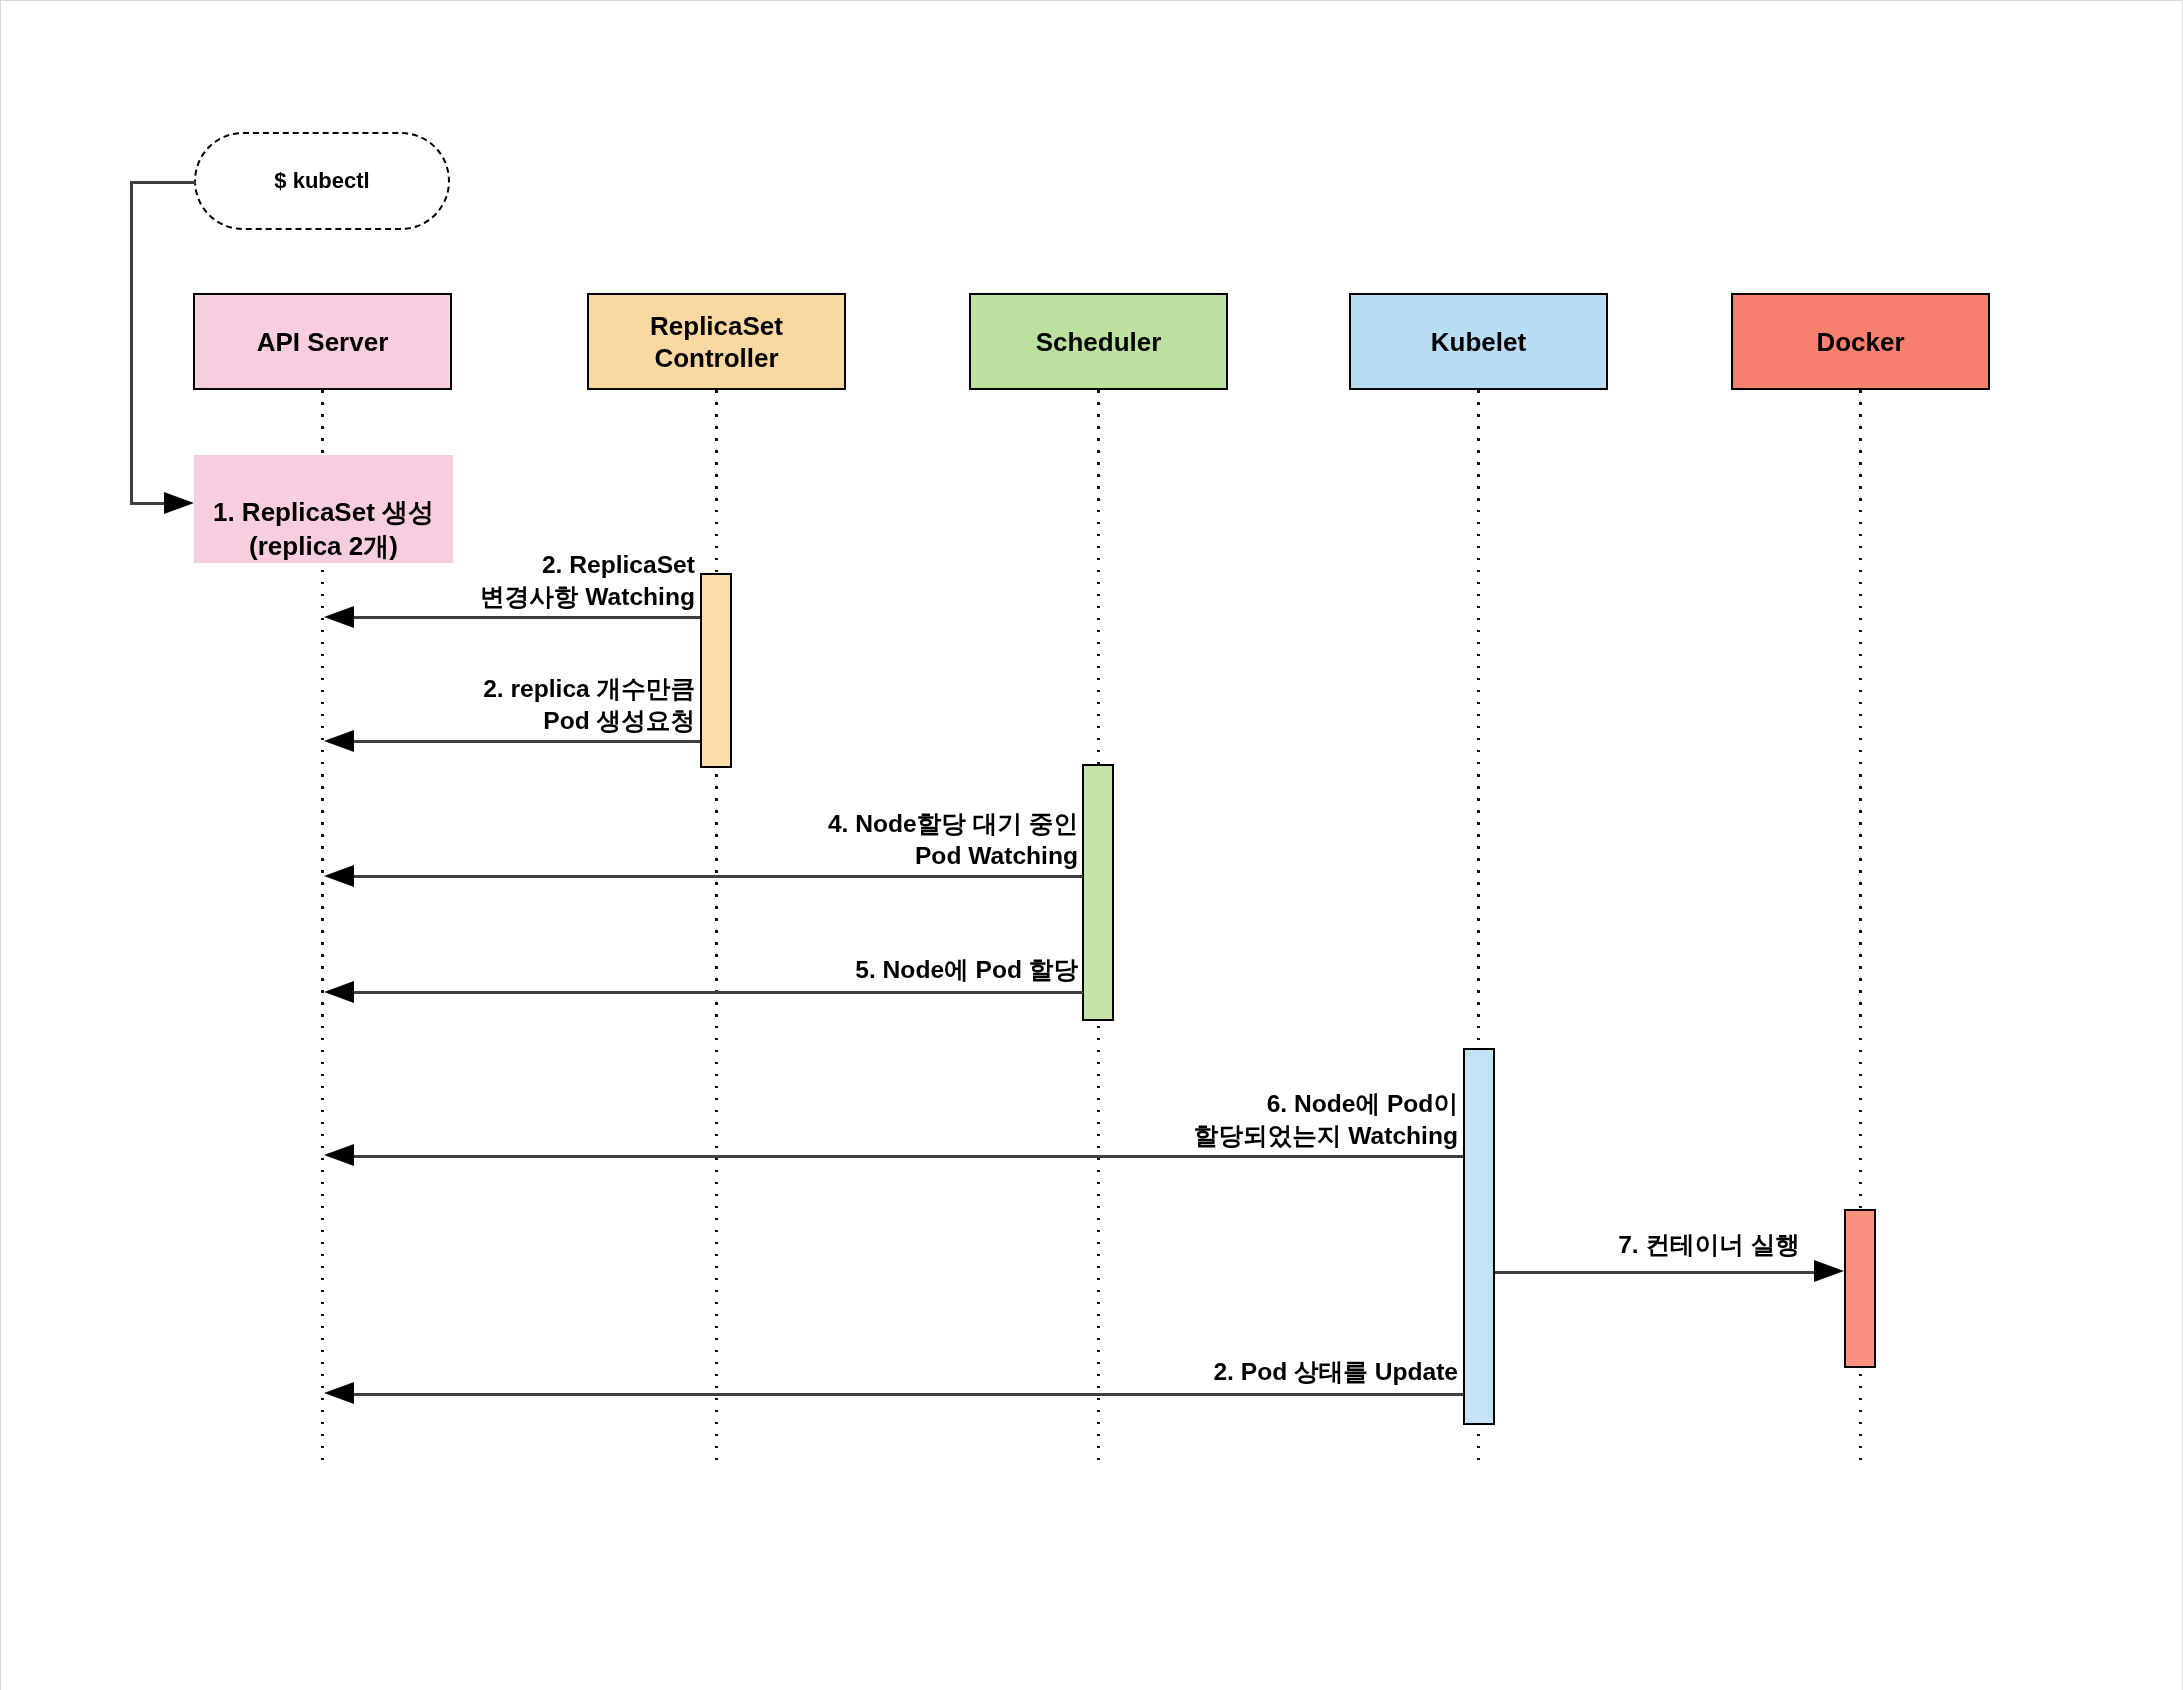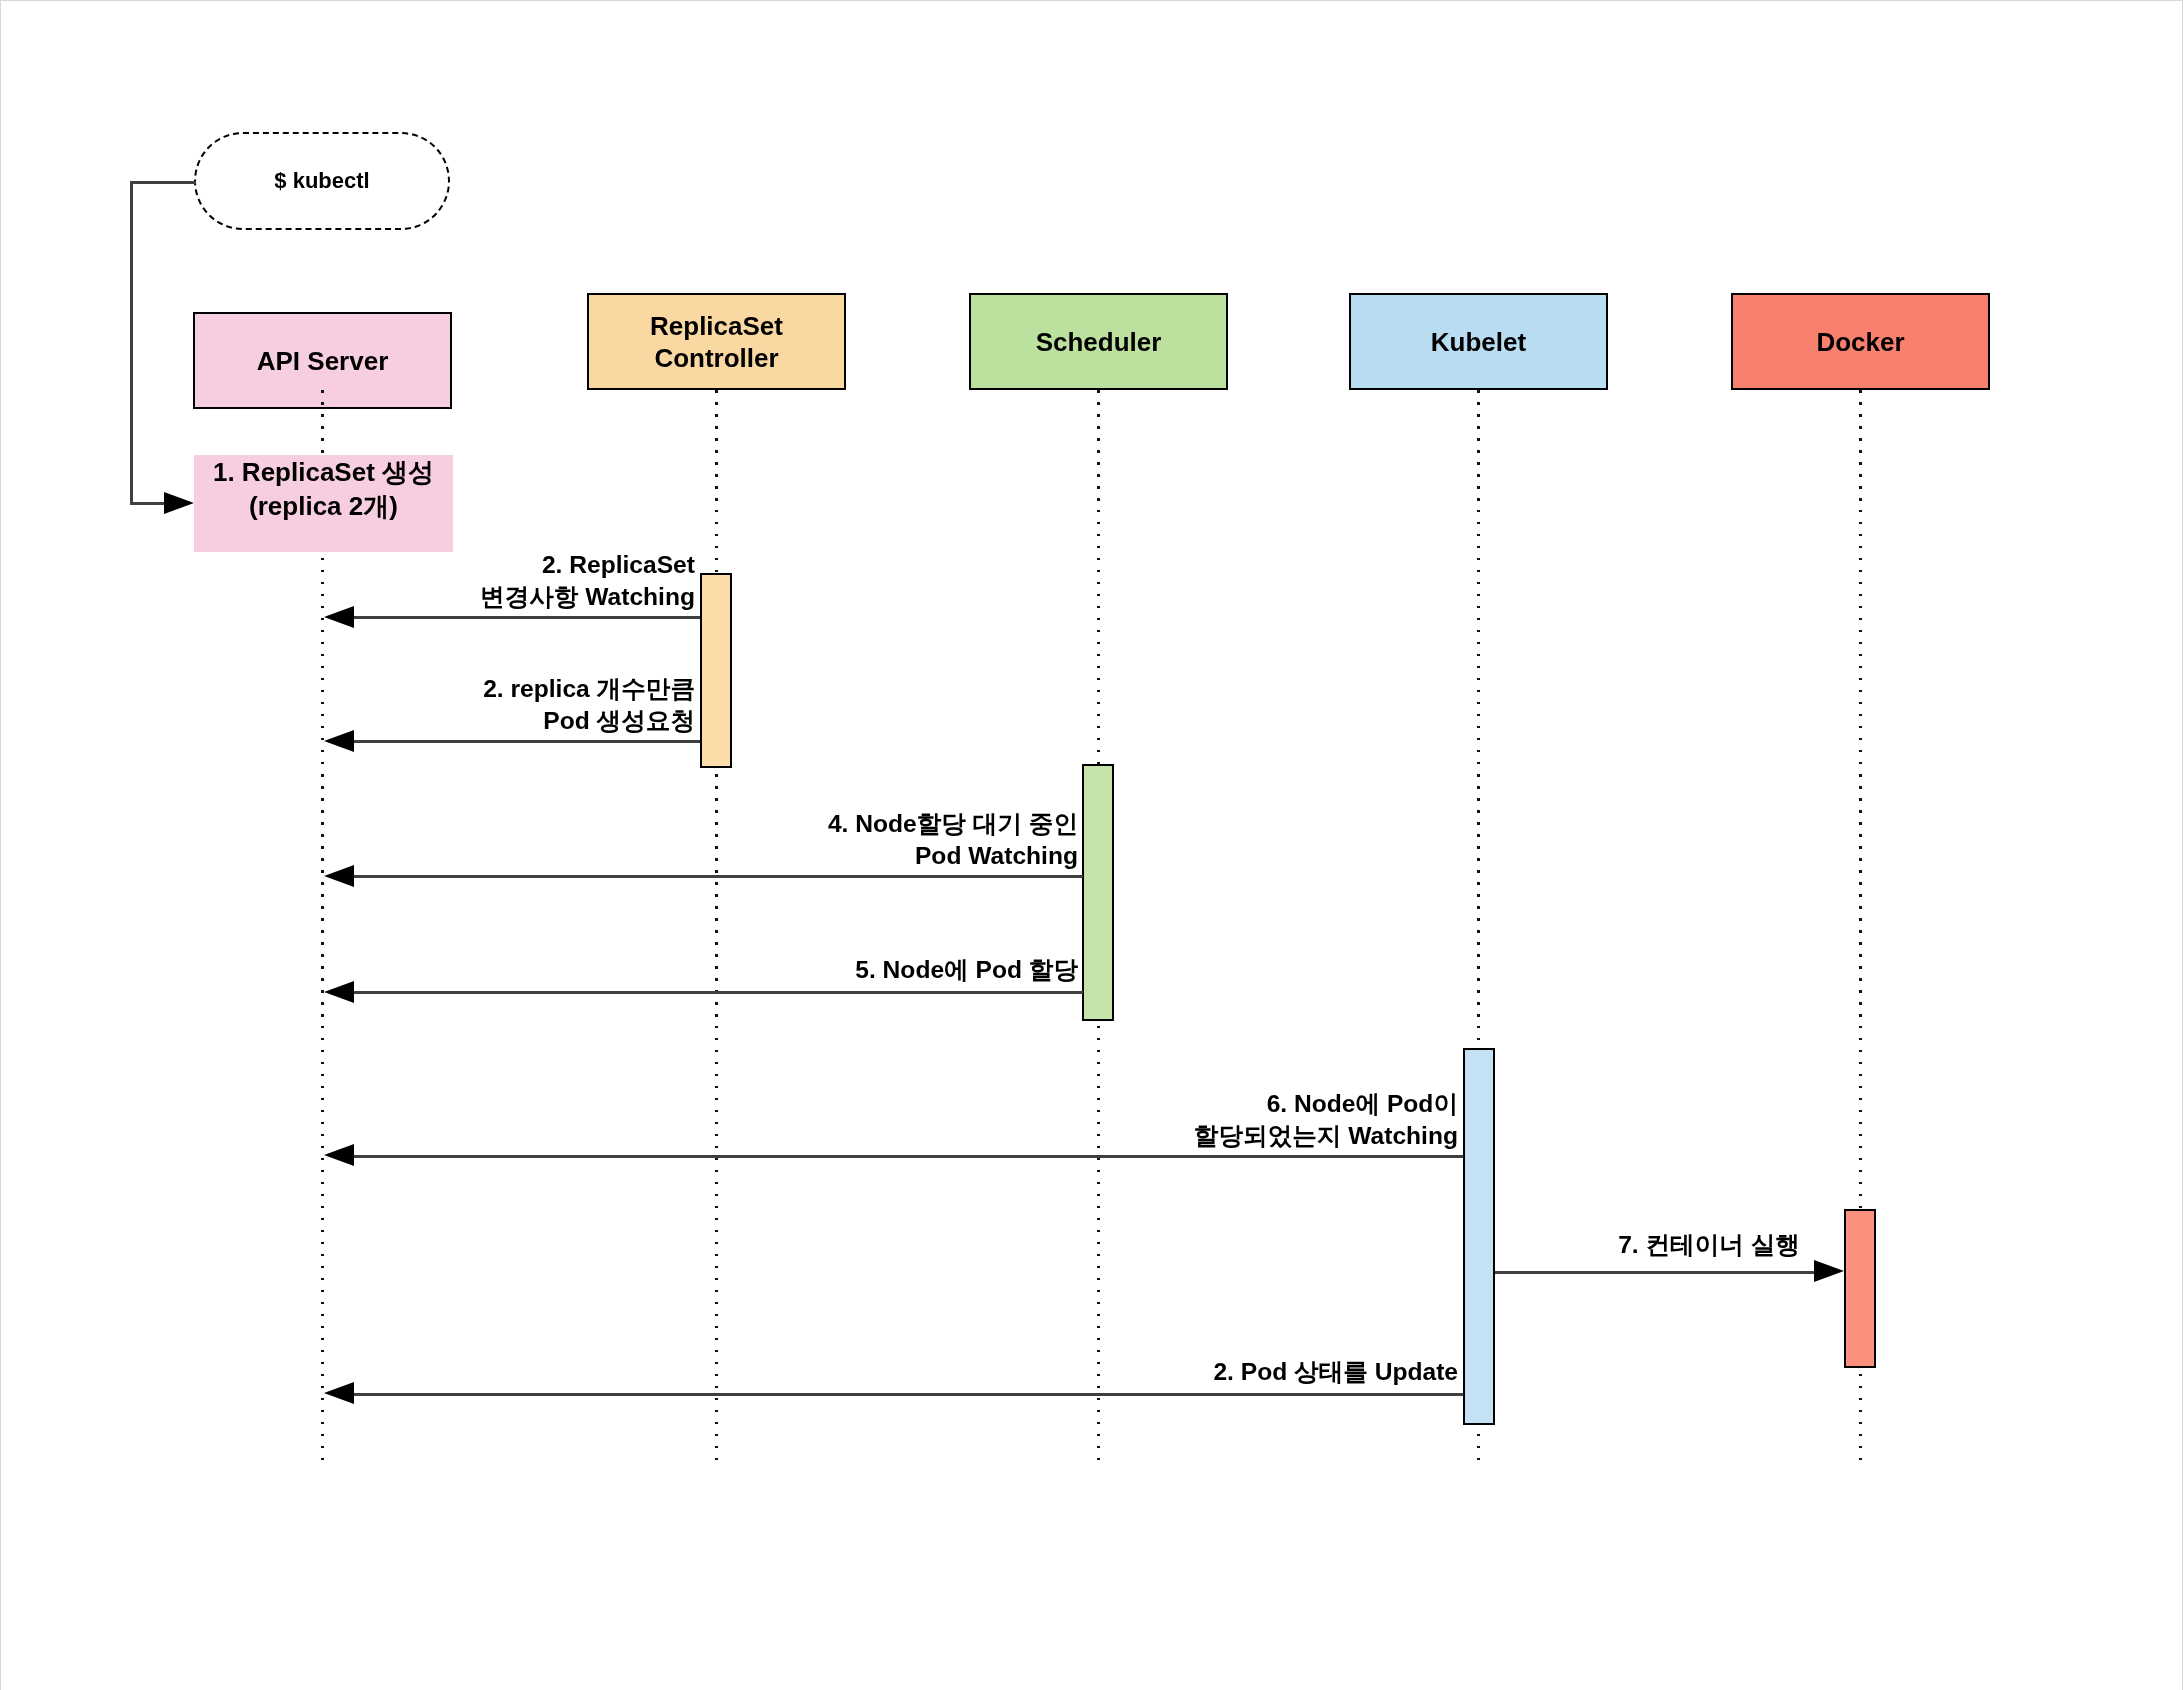--- a/index.html
+++ b/index.html
@@ -37,40 +37,40 @@
     position:absolute; width:0; height:0;
     border-top:11px solid transparent; border-bottom:11px solid transparent;
     border-left:30.5px solid #000;
   }
   .msg-label {
     position:absolute; font-weight:bold; font-size:24.6px; line-height:32px;
     text-align:right; white-space:nowrap;
   }
   .msg-label.center { text-align:center; }
   .note {
-    position:absolute; left:193px; top:454px; width:259px; height:97px;
-    display:flex; flex-direction:column; align-items:center; justify-content:flex-start;
+    position:absolute; left:193px; top:454px; width:259px; height:108px;
+    display:flex; flex-direction:column; align-items:center; justify-content:flex-end;
     text-align:center; font-weight:bold; font-size:26px; line-height:34px;
   }
 </style>
 </head>
 <body>
 
 <div id="canvas">
 
   <div class="oval">
     <span>$ kubectl</span>
   </div>
 
   <div class="cline" style="left:129px; top:180px; width:66px; height:2.5px;"></div>
   <div class="cline" style="left:129px; top:180px; width:2.5px; height:323px;"></div>
   <div class="cline" style="left:129px; top:501px; width:37px; height:2.5px;"></div>
   <div class="head-right" style="left:163px; top:491px;"></div>
 
-  <div class="actor" style="left: 192px; background-color: rgb(247, 206, 223); margin-top: 19px;">
+  <div class="actor" style="left: 192px; background-color: rgb(247, 206, 223);">
     <span>API Server</span>
   </div>
   <div class="actor" style="left: 586px; background-color: rgb(250, 216, 162);">
     <span style="white-space:normal;">ReplicaSet Controller</span>
   </div>
   <div class="actor" style="left: 968px; background-color: rgb(188, 224, 158);">
     <span>Scheduler</span>
   </div>
   <div class="actor" style="left: 1348px; background-color: rgb(184, 220, 242);">
     <span>Kubelet</span>

